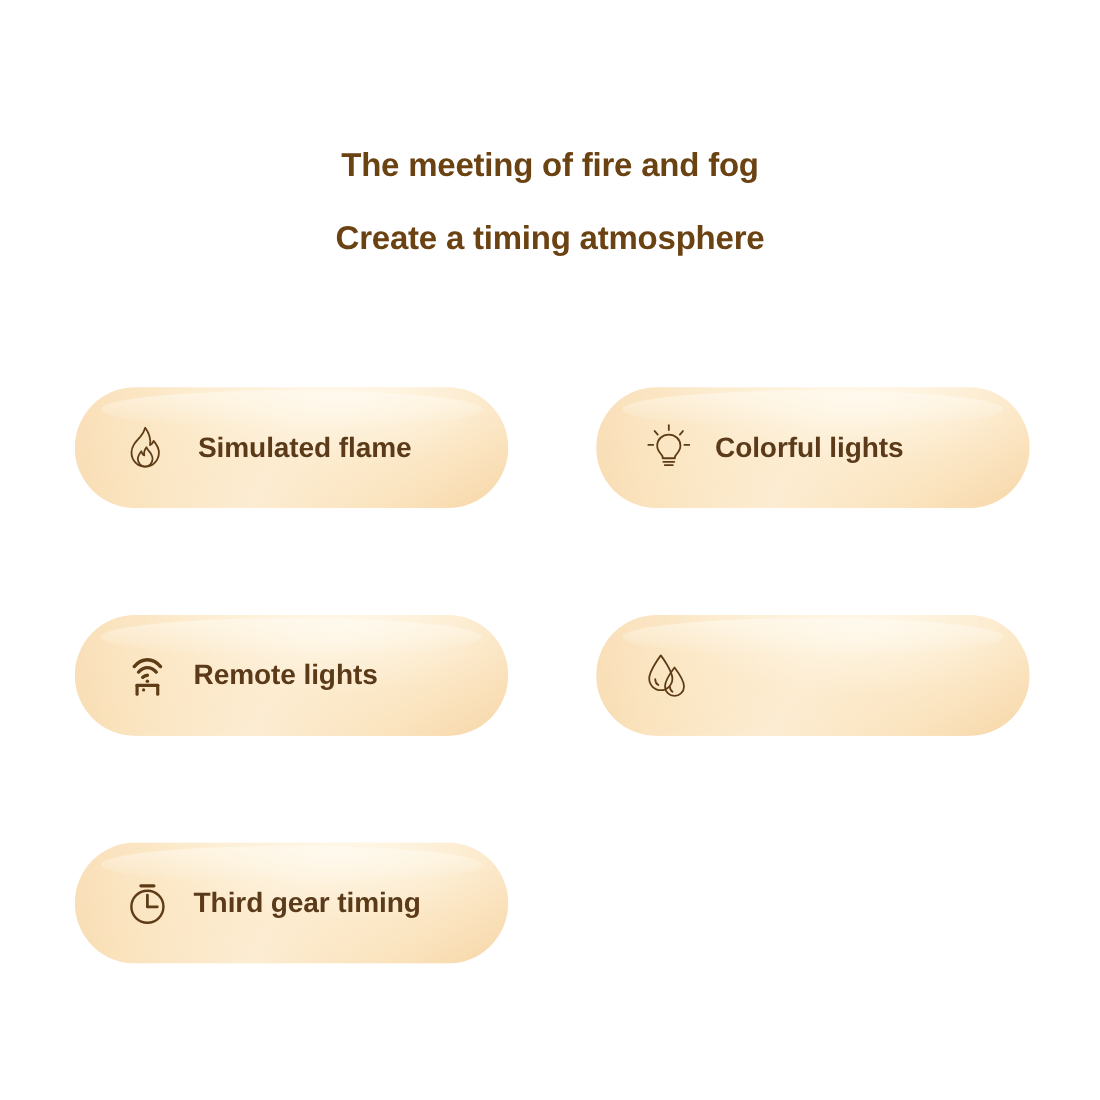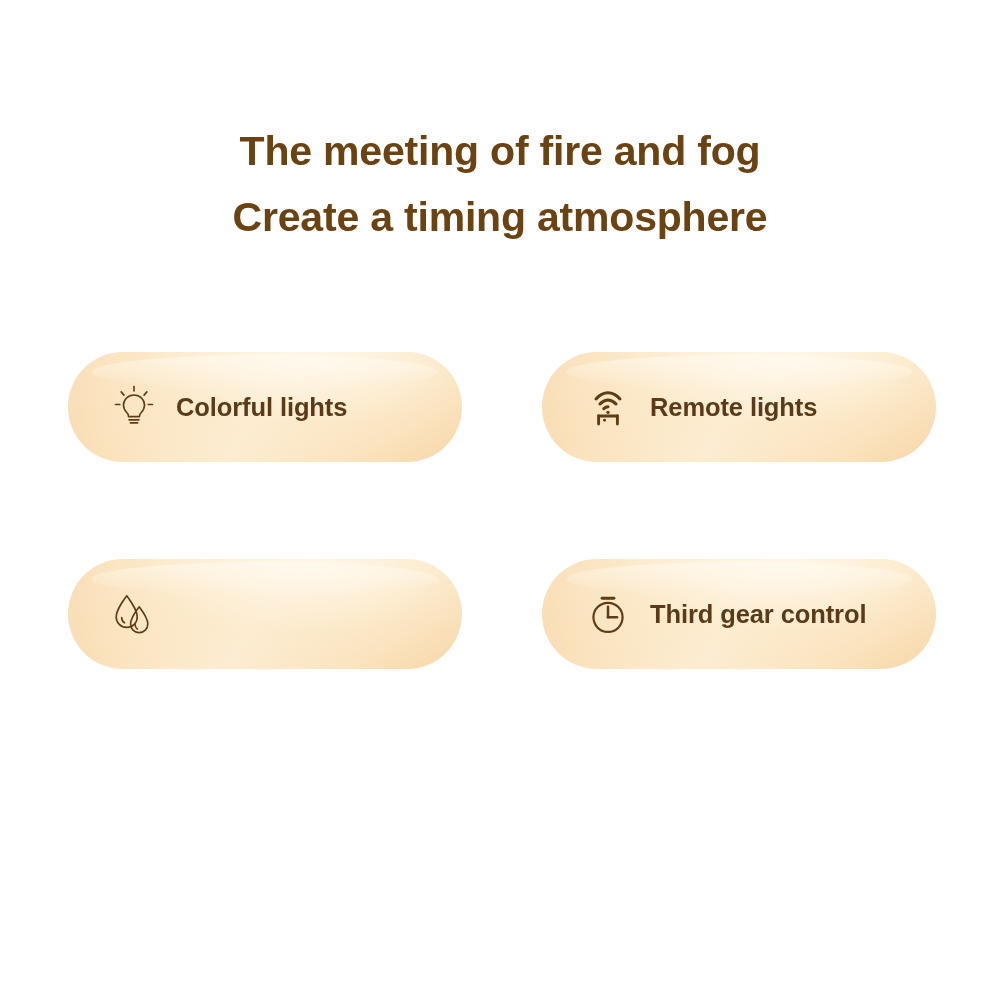--- a/index.html
+++ b/index.html
@@ -25,21 +25,21 @@
     top: 118px;
     left: 0;
     width: 1000px;
     text-align: center;
     color: #6b4212;
     font-weight: bold;
     letter-spacing: -0.2px;
   }
   .heading-line {
     display: block;
-    font-size: 41px;
+    font-size: 30px;
     line-height: 66px;
     white-space: nowrap;
     color: #6b4212;
   }
 
   
   .features {
     position: absolute;
     top: 352px;
     left: 68px;
@@ -132,20 +132,29 @@
 
 <div class="page">
 
   <div class="heading">
     <span class="heading-line">The meeting of fire and fog</span>
     <span class="heading-line">Create a timing atmosphere</span>
   </div>
 
   <div class="features">
 
+    <div class="pill col-left">
+      <span class="pill-icon">
+        <svg viewBox="0 0 48 48">
+          <path d="M24 5 C24 5 22.5 10 19.5 13.5 C15 18.5 11 22.5 11 28.5 C11 36.2 16.9 42 24 42 C31.1 42 37 36.2 37 28.5 C37 24 34.6 20.6 32 17.5 C31.2 19.8 30 21 28.6 21.6 C29.4 16.4 27.6 9.8 24 5 Z"></path>
+          <path d="M24 42 C20.1 42 17 38.7 17 34.6 C17 31.6 18.6 29.6 20.3 27.4 C20.9 29.6 21.9 30.8 23.1 31.3 C22.7 28.6 23.4 25.8 25.2 23.6 C26.4 26.6 28.3 27.6 29.4 29.6 C30.3 31.2 31 32.8 31 34.6 C31 38.7 27.9 42 24 42 Z"></path>
+        </svg>
+      </span>
+      <span class="pill-label">Simulated flame</span>
+    </div>
 
     <div class="pill col-right">
       <span class="pill-icon">
         <svg viewBox="0 0 48 48">
           <path d="M24 11.5 C17.9 11.5 13 16.2 13 22 C13 25.6 14.8 28.2 16.6 30 C17.6 31 18.2 32.2 18.2 33.4 L18.2 34 L29.8 34 L29.8 33.4 C29.8 32.2 30.4 31 31.4 30 C33.2 28.2 35 25.6 35 22 C35 16.2 30.1 11.5 24 11.5 Z"></path>
           <line x1="18.8" y1="37.4" x2="29.2" y2="37.4"></line>
           <line x1="20.2" y1="40.6" x2="27.8" y2="40.6"></line>
           <line x1="24" y1="2.6" x2="24" y2="7.2"></line>
           <line x1="10.6" y1="8.2" x2="13.5" y2="11.6"></line>
           <line x1="37.4" y1="8.2" x2="34.5" y2="11.6"></line>
@@ -186,17 +195,17 @@
 
     <div class="pill col-right">
       <span class="pill-icon">
         <svg viewBox="0 0 48 48">
           <circle cx="24" cy="27.5" r="15.2" style="stroke-width:2.3"></circle>
           <line x1="17.8" y1="7.6" x2="30.2" y2="7.6" style="stroke-width:3"></line>
           <line x1="24" y1="27.5" x2="24" y2="16.4" style="stroke-width:2.6"></line>
           <line x1="24" y1="27.5" x2="33.4" y2="27.5" style="stroke-width:2.6"></line>
         </svg>
       </span>
-      <span class="pill-label">Third gear control</span>
+      <span class="pill-label">Third gear timing</span>
     </div>
 
   </div>
 </div>
 
 </body></html>

